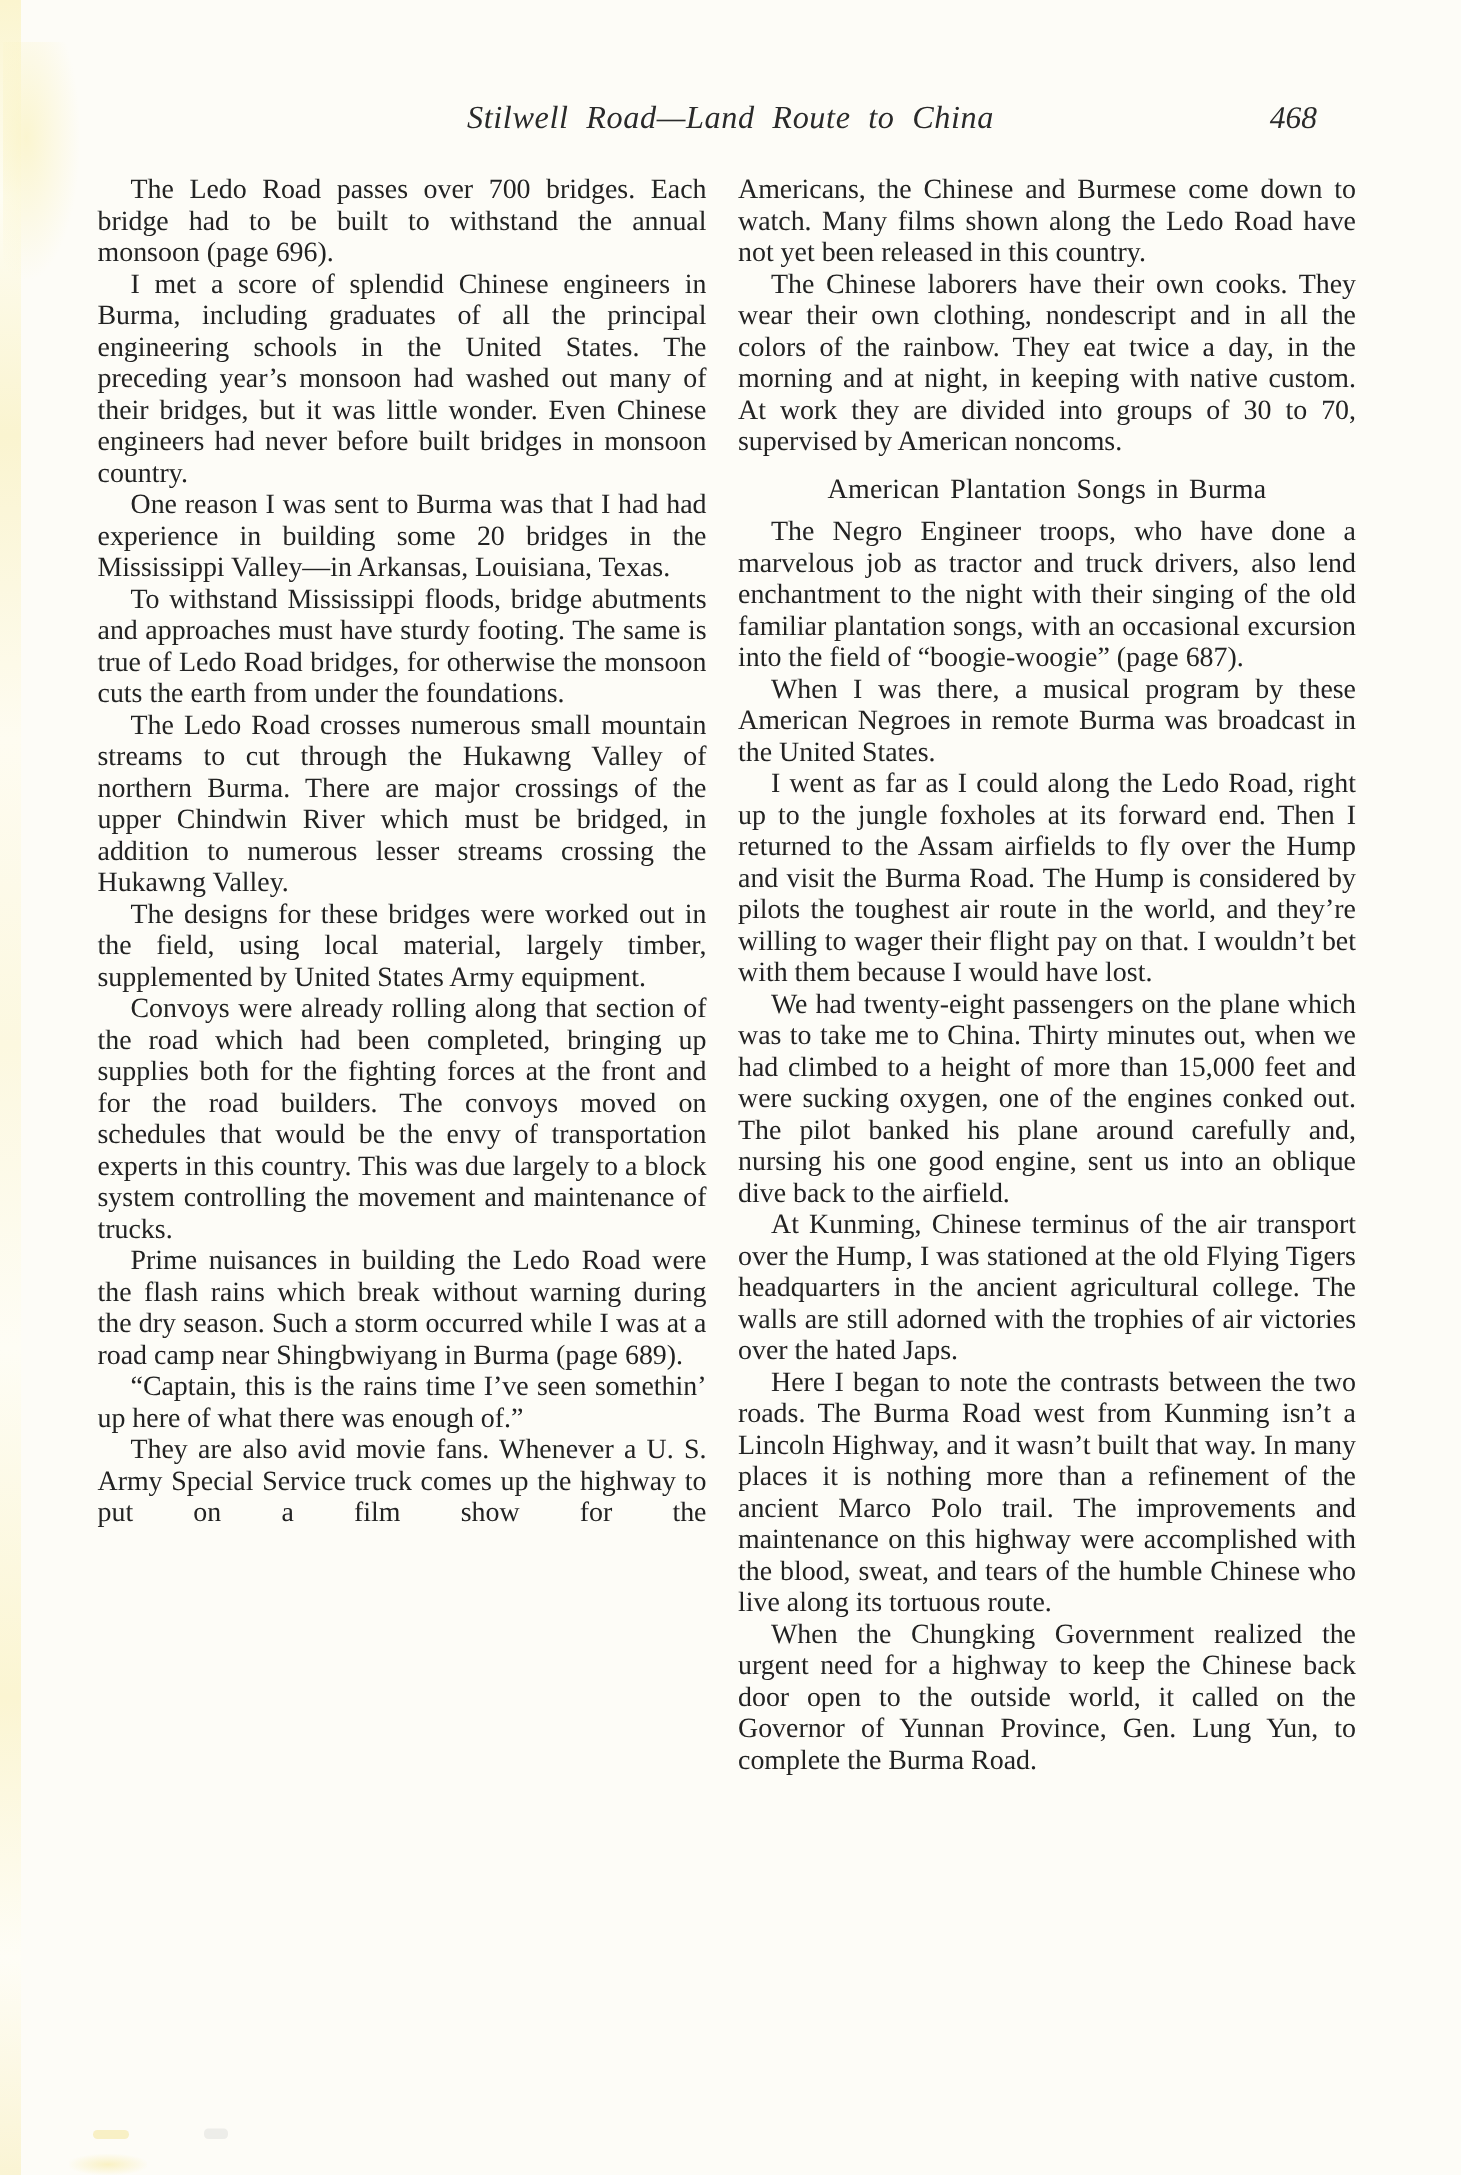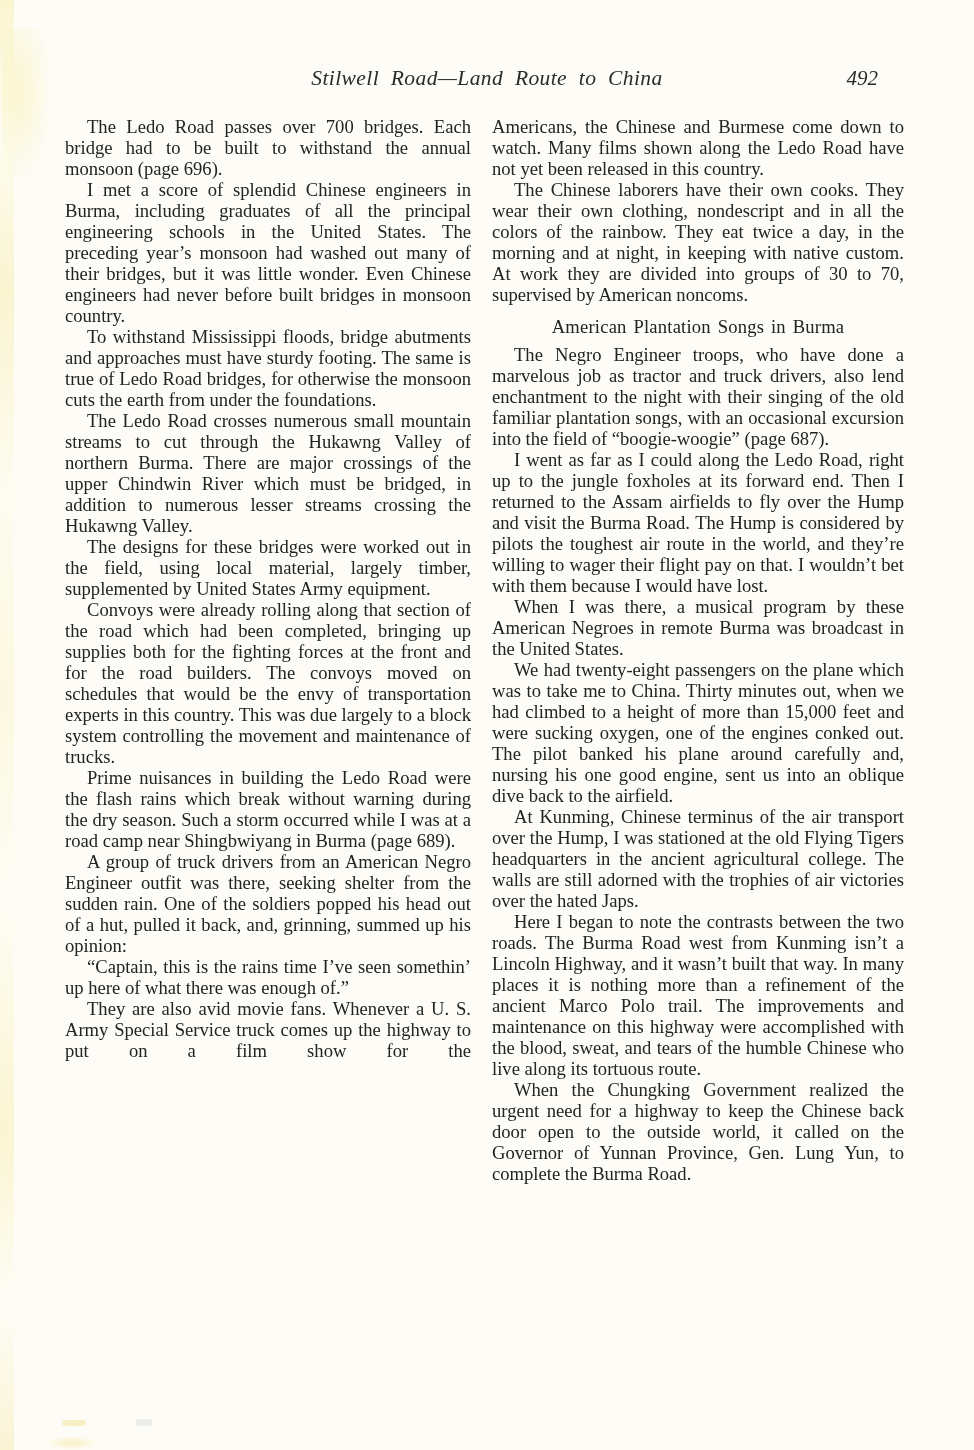--- a/index.html
+++ b/index.html
@@ -83,45 +83,45 @@
 <div class="page">
 
   <div class="edge-strip"></div>
   <div class="corner-patch-top"></div>
   <div class="smudge-dash-yellow"></div>
   <div class="smudge-dash-gray"></div>
   <div class="smudge-bottom"></div>
 
   <div class="running-head">
     <div class="running-title">Stilwell Road—Land Route to China</div>
-    <div class="page-number">492</div>
+    <div class="page-number">468</div>
   </div>
 
   <div class="columns">
 
     <div class="col col-left">
       <p>The Ledo Road passes over 700 bridges. Each bridge had to be built to withstand the annual monsoon (page 696).</p>
       <p>I met a score of splendid Chinese engineers in Burma, including graduates of all the principal engineering schools in the United States. The preceding year’s monsoon had washed out many of their bridges, but it was little wonder. Even Chinese engineers had never before built bridges in monsoon country.</p>
+      <p>One reason I was sent to Burma was that I had had experience in building some 20 bridges in the Mississippi Valley—in Arkansas, Louisiana, Texas.</p>
       <p>To withstand Mississippi floods, bridge abutments and approaches must have sturdy footing. The same is true of Ledo Road bridges, for otherwise the monsoon cuts the earth from under the foundations.</p>
       <p>The Ledo Road crosses numerous small mountain streams to cut through the Hukawng Valley of northern Burma. There are major crossings of the upper Chindwin River which must be bridged, in addition to numerous lesser streams crossing the Hukawng Valley.</p>
       <p>The designs for these bridges were worked out in the field, using local material, largely timber, supplemented by United States Army equipment.</p>
       <p>Convoys were already rolling along that section of the road which had been completed, bringing up supplies both for the fighting forces at the front and for the road builders. The convoys moved on schedules that would be the envy of transportation experts in this country. This was due largely to a block system controlling the movement and maintenance of trucks.</p>
       <p>Prime nuisances in building the Ledo Road were the flash rains which break without warning during the dry season. Such a storm occurred while I was at a road camp near Shingbwiyang in Burma (page 689).</p>
-      <p>A group of truck drivers from an American Negro Engineer outfit was there, seeking shelter from the sudden rain. One of the soldiers popped his head out of a hut, pulled it back, and, grinning, summed up his opinion:</p>
       <p>“Captain, this is the rains time I’ve seen somethin’ up here of what there was enough of.”</p>
       <p class="justify-last">They are also avid movie fans. Whenever a U. S. Army Special Service truck comes up the highway to put on a film show for the</p>
     </div>
 
     <div class="col col-right">
       <p class="no-indent">Americans, the Chinese and Burmese come down to watch. Many films shown along the Ledo Road have not yet been released in this country.</p>
       <p>The Chinese laborers have their own cooks. They wear their own clothing, nondescript and in all the colors of the rainbow. They eat twice a day, in the morning and at night, in keeping with native custom. At work they are divided into groups of 30 to 70, supervised by American noncoms.</p>
       <div class="section-heading">American Plantation Songs in Burma</div>
       <p>The Negro Engineer troops, who have done a marvelous job as tractor and truck drivers, also lend enchantment to the night with their singing of the old familiar plantation songs, with an occasional excursion into the field of “boogie-woogie” (page 687).</p>
+      <p>When I was there, a musical program by these American Negroes in remote Burma was broadcast in the United States.</p>
       <p>I went as far as I could along the Ledo Road, right up to the jungle foxholes at its forward end. Then I returned to the Assam airfields to fly over the Hump and visit the Burma Road. The Hump is considered by pilots the toughest air route in the world, and they’re willing to wager their flight pay on that. I wouldn’t bet with them because I would have lost.</p>
-      <p>When I was there, a musical program by these American Negroes in remote Burma was broadcast in the United States.</p>
       <p>We had twenty-eight passengers on the plane which was to take me to China. Thirty minutes out, when we had climbed to a height of more than 15,000 feet and were sucking oxygen, one of the engines conked out. The pilot banked his plane around carefully and, nursing his one good engine, sent us into an oblique dive back to the airfield.</p>
       <p>At Kunming, Chinese terminus of the air transport over the Hump, I was stationed at the old Flying Tigers headquarters in the ancient agricultural college. The walls are still adorned with the trophies of air victories over the hated Japs.</p>
       <p>Here I began to note the contrasts between the two roads. The Burma Road west from Kunming isn’t a Lincoln Highway, and it wasn’t built that way. In many places it is nothing more than a refinement of the ancient Marco Polo trail. The improvements and maintenance on this highway were accomplished with the blood, sweat, and tears of the humble Chinese who live along its tortuous route.</p>
       <p>When the Chungking Government realized the urgent need for a highway to keep the Chinese back door open to the outside world, it called on the Governor of Yunnan Province, Gen. Lung Yun, to complete the Burma Road.</p>
     </div>
 
   </div>
 </div>
 
 </body></html>

